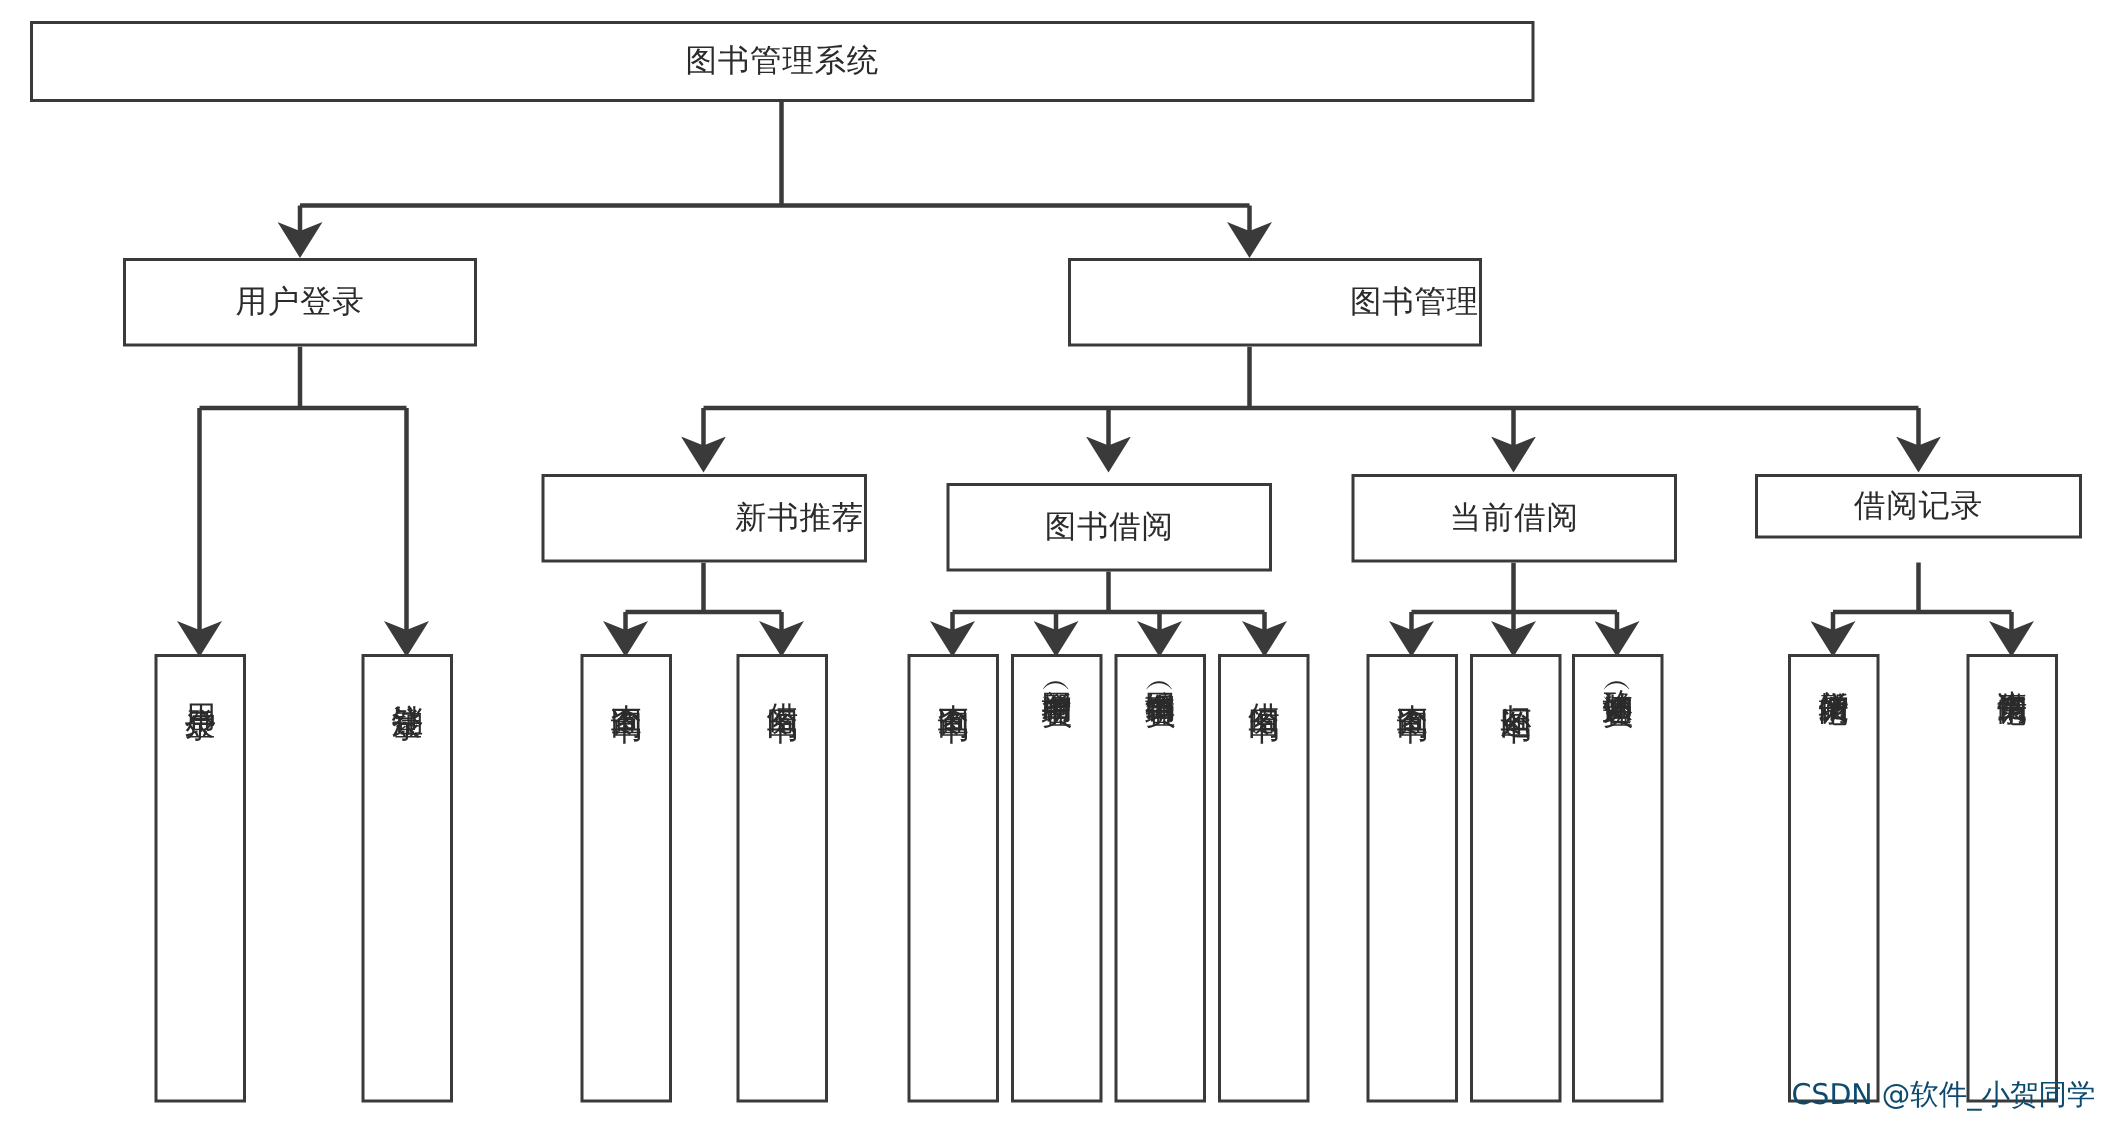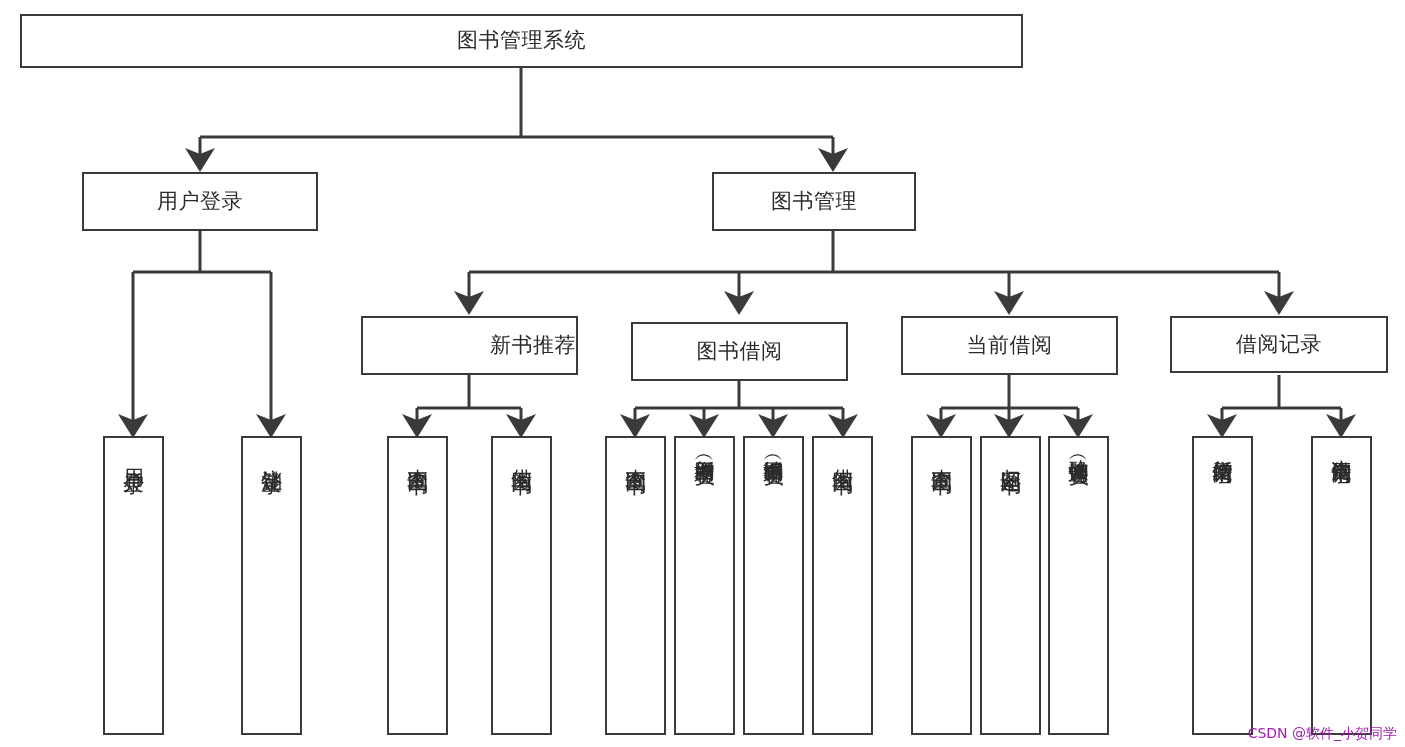--- a/index.html
+++ b/index.html
@@ -65,22 +65,22 @@
     padding-top: 6px;
   }
   .node.v.tall-text .label {
     font-size: 20px;
     letter-spacing: 1px;
   }
   .watermark {
     position: absolute;
     right: 8px;
     bottom: 4px;
-    font-size: 14px;
-    color: #a21caf;
+    font-size: 19px;
+    color: #0c4a6e;
     white-space: nowrap;
     font-family: "DejaVu Sans", "Liberation Sans", sans-serif;
   }
 </style>
 </head>
 <body>
 
 <div id="diagram-root">
 
   <svg class="connectors" viewBox="0 0 1405 747">
@@ -133,34 +133,34 @@
     </g>
   </svg>
 
   <div class="node h" style="left:20px; top:14px; width:1003px; height:54px;">
     <span class="label">图书管理系统</span>
   </div>
 
   <div class="node h" style="left:82px; top:172px; width:236px; height:59px;">
     <span class="label">用户登录</span>
   </div>
-  <div class="node h" style="left:712px; top:172px; width:204px; height:59px;">
+  <div class="node h" style="left:712px; top:172px; width:276px; height:59px;justify-content:flex-end;">
     <span class="label">图书管理</span>
   </div>
 
   <div class="node h" style="left:361px; top:316px; width:217px; height:59px;justify-content:flex-end;">
     <span class="label">新书推荐</span>
   </div>
   <div class="node h" style="left:631px; top:322px; width:217px; height:59px;">
     <span class="label">图书借阅</span>
   </div>
   <div class="node h" style="left:901px; top:316px; width:217px; height:59px;">
     <span class="label">当前借阅</span>
   </div>
-  <div class="node h" style="left:1170px; top:316px; width:218px; height:57px;">
+  <div class="node h" style="left:1170px; top:316px; width:218px; height:43px;">
     <span class="label">借阅记录</span>
   </div>
 
   <div class="node v" style="left:103px; top:436px; width:61px; height:299px;">
     <span class="label">用户登录</span>
   </div>
   <div class="node v" style="left:241px; top:436px; width:61px; height:299px;">
     <span class="label">注销登录</span>
   </div>
 

